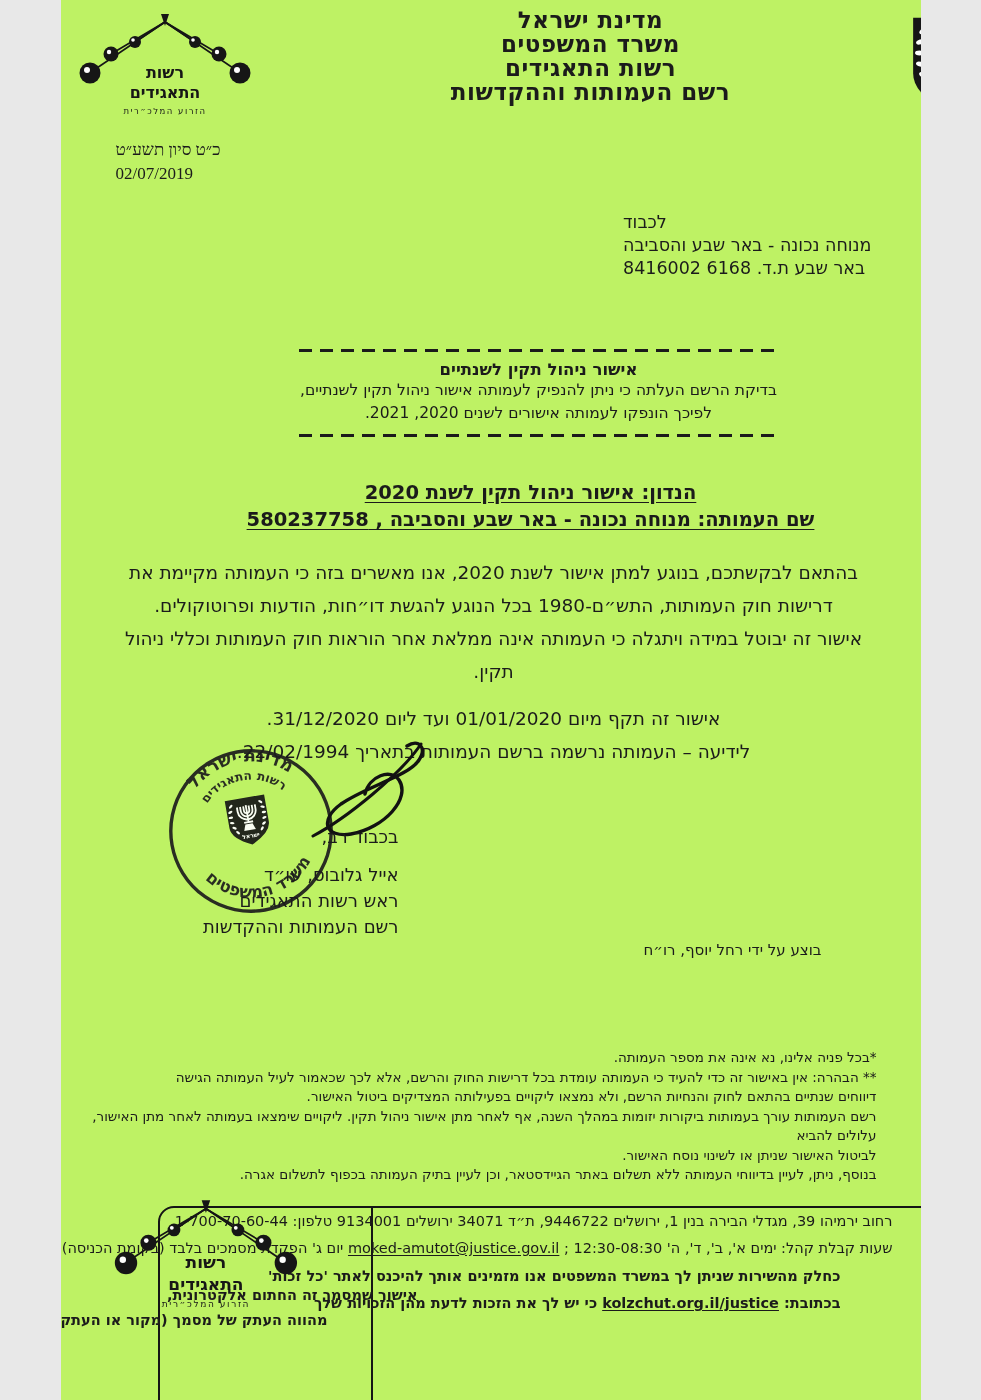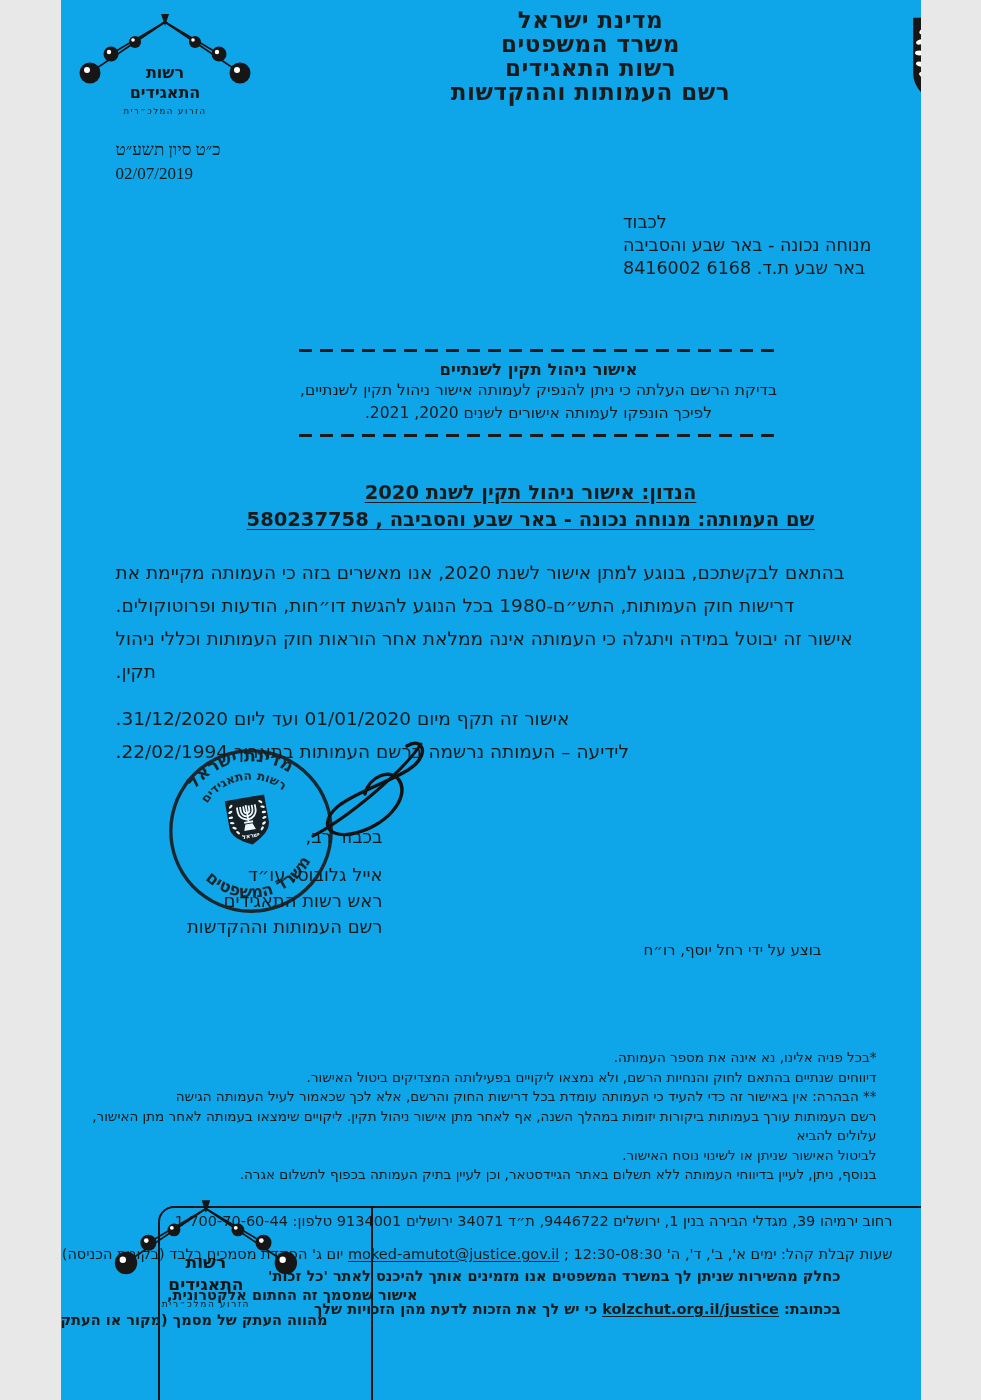--- a/index.html
+++ b/index.html
@@ -1,18 +1,18 @@
 <!DOCTYPE html>
 <html lang="he" dir="rtl"><head>
 <meta charset="utf-8">
 <style>
   html,body{margin:0;padding:0;background:#e8e8e8;}
   .page{
     position:relative;width:860px;height:1400px;margin:0 auto;
-    background:#0ea5e9;color:#1b1b1b;overflow:hidden;direction:rtl;
+    background:#bef264;color:#1b1b1b;overflow:hidden;direction:rtl;
     font-family:"DejaVu Sans",sans-serif;
   }
   .abs{position:absolute;}
   
   .gov-header{left:300px;width:460px;top:8px;text-align:center;font-weight:bold;font-size:23px;line-height:24px;letter-spacing:.5px;}
   .logo-top{left:16px;top:12px;width:178px;height:122px;}
   .logo-bottom{left:48px;top:1198px;width:196px;height:130px;z-index:6;}
   .emblem-top{left:843px;top:14px;width:100px;height:104px;}
   
   .date-block{left:55px;top:138px;font-size:17px;line-height:24px;text-align:left;direction:rtl;font-family:Liberation Serif, serif;}
@@ -20,40 +20,40 @@
   
   .notice{left:238px;width:480px;top:349px;text-align:center;}
   .dash{height:3px;background:repeating-linear-gradient(90deg,#1b1b1b 0 13px,transparent 13px 21px);}
   .notice-title{font-weight:bold;font-size:16.5px;margin-top:8px;}
   .notice-line{font-size:15.5px;line-height:23px;}
   .notice .dash.bottom{margin-top:9px;}
   
   .subject{left:130px;width:680px;top:479px;text-align:center;font-weight:bold;font-size:19.5px;line-height:27px;}
   .subject div{text-decoration:underline;text-underline-offset:3px;}
   
-  .body-text{right:49px;left:55px;top:556px;font-size:18.5px;line-height:33px;text-align:left;}
+  .body-text{right:49px;left:55px;top:556px;font-size:18.5px;line-height:33px;text-align:center;}
   .body-text .sp{margin-top:14px;}
   
   .round-stamp{left:84px;top:744px;width:212px;height:174px;transform:rotate(-10deg);opacity:.92;}
   .signature{left:246px;top:736px;width:130px;height:108px;}
-  .closing{right:538px;top:824px;font-size:18px;text-align:right;line-height:26px;}
+  .closing{right:522px;top:824px;font-size:18px;text-align:right;line-height:26px;}
   .closing .sal{padding-left:28px;margin-bottom:12px;}
   .executed{right:99px;top:941px;font-size:15px;}
   
   .footnotes{right:44px;left:28px;top:1048px;font-size:13.5px;line-height:19.5px;text-align:right;}
   
   .footer-box{left:97px;top:1206px;width:862px;height:210px;border:2.5px solid #151515;border-radius:16px;z-index:1;}
   .footer-divider{position:absolute;left:211px;top:0;bottom:0;width:2.5px;background:#151515;}
   .fline{z-index:3;font-size:14.5px;text-align:right;white-space:nowrap;}
   .f1{right:28px;top:1213px;}
   .f2{right:28px;top:1240px;}
   .f3{right:80px;top:1268px;font-weight:bold;}
   .f4{right:80px;top:1295px;font-weight:bold;}
   .ltr{direction:ltr;unicode-bidi:isolate;display:inline-block;}
-  a.doc-link{color:inherit;text-decoration:underline;text-underline-offset:2px;margin-top:6px;}
+  a.doc-link{color:inherit;text-decoration:underline;text-underline-offset:2px;}
   
   .esign1{right:503px;top:1287px;font-size:14.5px;font-weight:bold;z-index:5;white-space:nowrap;}
   .esign2{right:593px;top:1312px;font-size:14.5px;font-weight:bold;z-index:5;white-space:nowrap;}
 </style>
 </head>
 <body>
 
 <div class="page">
 
   <svg class="abs logo-top" viewBox="0 0 178 122" aria-hidden="true">
@@ -188,22 +188,22 @@
     <div class="sal">בכבוד רב,</div>
     <div>אייל גלובוס, עו״ד</div>
     <div>ראש רשות התאגידים</div>
     <div>רשם העמותות וההקדשות</div>
   </div>
 
   <div class="abs executed">בוצע על ידי רחל יוסף, רו״ח</div>
 
   <div class="abs footnotes">
     <div>*בכל פניה אלינו, נא אינה את מספר העמותה.</div>
+    <div>** הבהרה: אין באישור זה כדי להעיד כי העמותה עומדת בכל דרישות החוק והרשם, אלא לכך שכאמור לעיל העמותה הגישה</div>
     <div>דיווחים שנתיים בהתאם לחוק והנחיות הרשם, ולא נמצאו ליקויים בפעילותה המצדיקים ביטול האישור.</div>
-    <div>** הבהרה: אין באישור זה כדי להעיד כי העמותה עומדת בכל דרישות החוק והרשם, אלא לכך שכאמור לעיל העמותה הגישה</div>
     <div>רשם העמותות עורך בעמותות ביקורות יזומות במהלך השנה, אף לאחר מתן אישור ניהול תקין. ליקויים שימצאו בעמותה לאחר מתן האישור, עלולים להביא</div>
     <div>לביטול האישור שניתן או לשינוי נוסח האישור.</div>
     <div>בנוסף, ניתן, לעיין בדיווחי העמותה ללא תשלום באתר הגיידסטאר, וכן לעיין בתיק העמותה בכפוף לתשלום אגרה.</div>
   </div>
 
   <div class="abs footer-box">
     <div class="footer-divider"></div>
   </div>
 
   <svg class="abs logo-bottom" viewBox="0 0 178 122" aria-hidden="true">

